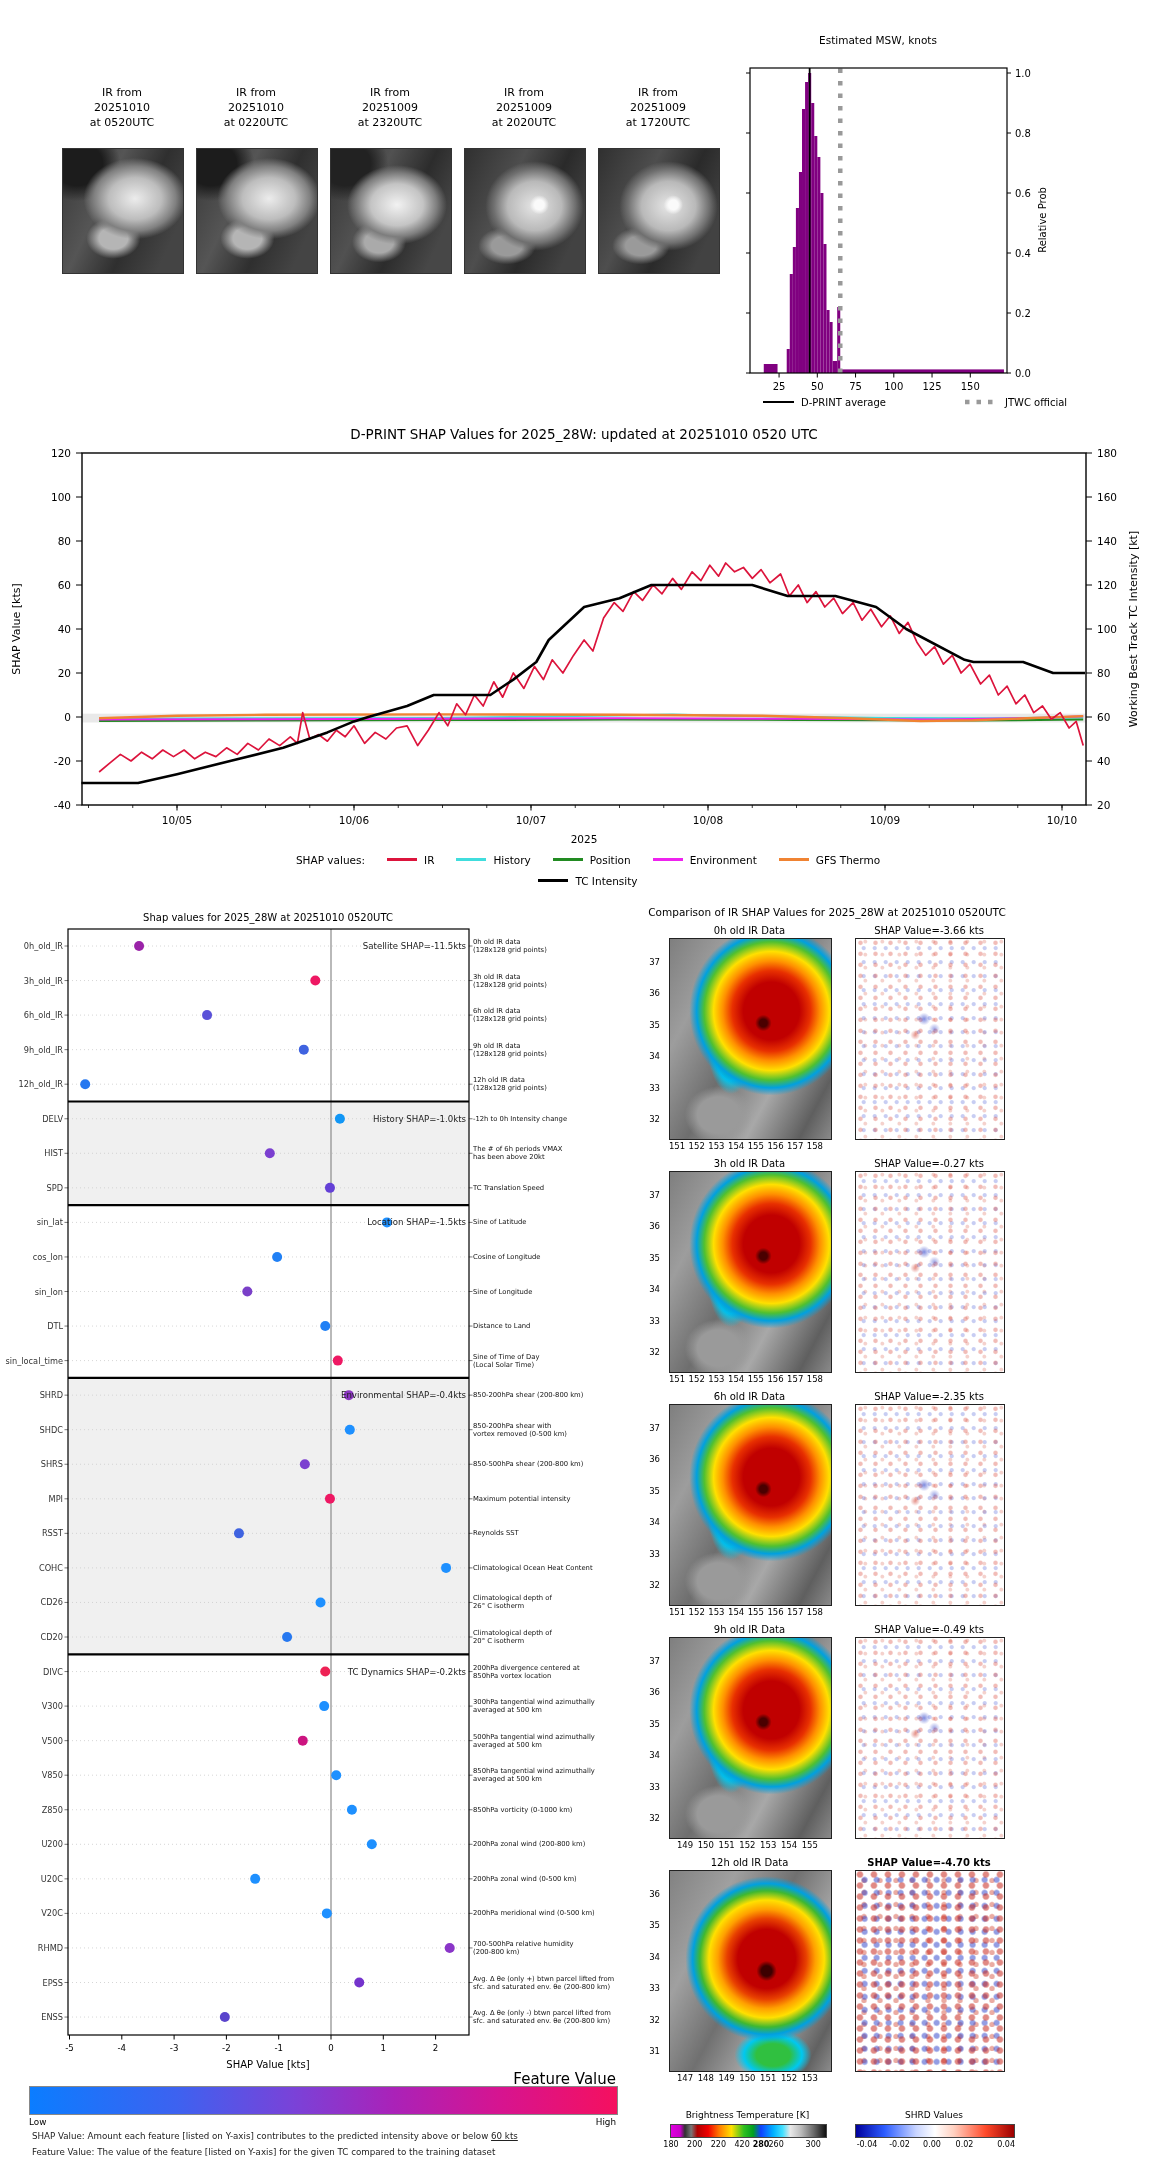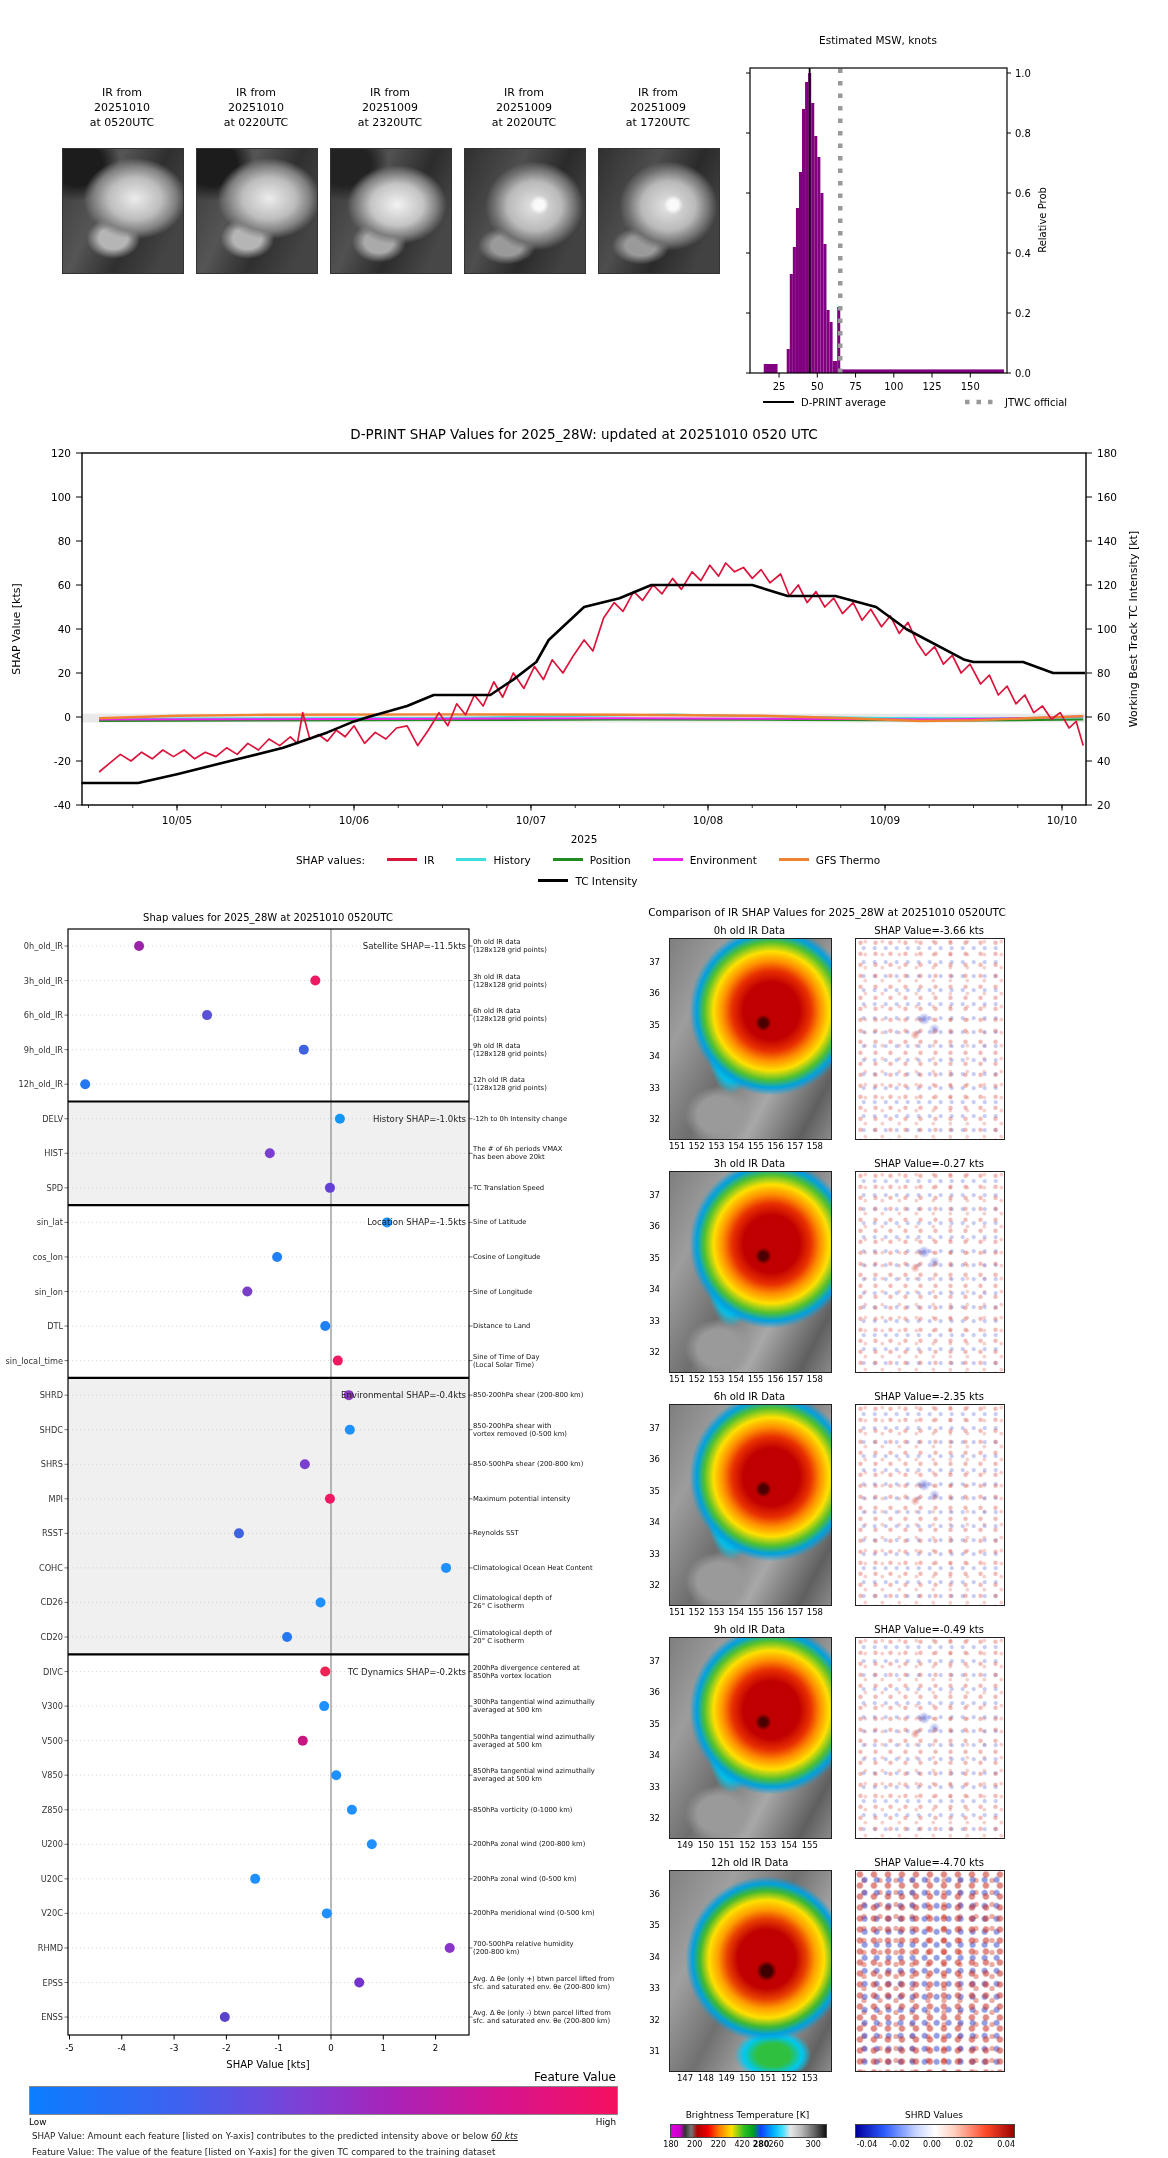--- a/index.html
+++ b/index.html
@@ -32,21 +32,21 @@
   #hist{left:690px;top:28px;}
   #ts{left:0;top:425px;}
   #ts-legend{position:absolute;left:4px;top:849px;width:1168px;font-size:10.5px;}
   .leg-row{display:flex;justify-content:center;align-items:center;gap:22px;height:21px;}
   .leg-item{display:flex;align-items:center;gap:7px;}
   .leg-swatch{width:30px;height:3px;}
   #dots{left:0;top:905px;}
   #dot-descs{position:absolute;left:473px;top:905px;width:150px;height:1175px;}
   .feat-desc{position:absolute;left:0;width:148px;height:34px;display:flex;align-items:center;
              font-size:6.8px;line-height:8px;color:#111;white-space:pre-line;}
-  #fv-label{position:absolute;left:440px;top:2070px;width:176px;text-align:right;font-size:12px;}
+  #fv-label{position:absolute;left:440px;top:2070px;width:176px;text-align:right;font-size:15px;}
   #fv-bar{position:absolute;left:29px;top:2086px;width:587px;height:27px;border:1px solid #888;
     background:linear-gradient(90deg,#0b7dff,#3d62f0 25%,#7a42d8 45%,#aa22b8 62%,#d61490 80%,#f5105f 100%);}
   #fv-low{position:absolute;left:29px;top:2117px;font-size:8.8px;}
   #fv-high{position:absolute;left:560px;top:2117px;width:56px;text-align:right;font-size:8.8px;}
   .footnote{position:absolute;left:32px;width:560px;font-size:8.7px;color:#222;}
   #comp-title{position:absolute;left:494px;top:906px;width:666px;text-align:center;font-size:10.5px;}
   .map-title{position:absolute;text-align:center;font-size:10px;}
   .ir-map{position:absolute;width:161px;height:200px;border:1px solid #222;
     background:
       radial-gradient(circle 11px at 58% 42%, #4a0000 0 35%, transparent 75%),
@@ -551,21 +551,21 @@
 (200-800 km)</div>
       <div class="feat-desc" style="top: 1060.5px;">Avg. Δ θe (only +) btwn parcel lifted from
 sfc. and saturated env. θe (200-800 km)</div>
       <div class="feat-desc" style="top: 1095.05px;">Avg. Δ θe (only -) btwn parcel lifted from
 sfc. and saturated env. θe (200-800 km)</div>
     </div>
   <div id="fv-label">Feature Value</div>
   <div id="fv-bar"></div>
   <div id="fv-low">Low</div>
   <div id="fv-high">High</div>
-  <div class="footnote" id="fn1" style="top:2131px">SHAP Value: Amount each feature [listed on Y-axis] contributes to the predicted intensity above or below <span style="text-decoration: underline; font-style: italic;">60 kts</span></div>
+  <div class="footnote" id="fn1" style="top:2131px">SHAP Value: Amount each feature [listed on Y-axis] contributes to the predicted intensity above or below <span style="text-decoration: underline;">60 kts</span></div>
   <div class="footnote" id="fn2" style="top:2147px">Feature Value: The value of the feature [listed on Y-axis] for the given TC compared to the training dataset</div>
   <div id="comp-title">Comparison of IR SHAP Values for 2025_28W at 20251010 0520UTC</div>
   <div id="comp-rows">
       <div class="comp-row">
         <div class="map-title" style="position: absolute; left: 629px; top: 925px; width: 241px;">0h old IR Data</div>
         <div class="map-title" style="position: absolute; left: 810px; top: 925px; width: 238px;">SHAP Value=-3.66 kts</div>
         <div class="ir-map" style="left: 669px; top: 938px;"></div>
         <div class="shap-map" style="left: 855px; top: 938px;"></div>
         <div class="lat-lab" style="left: 634px; top: 956.5px;">37</div>
         <div class="lat-lab" style="left: 634px; top: 988px;">36</div>
@@ -636,21 +636,21 @@
         <div class="lon-lab" style="left: 673px; top: 1840px;">149</div>
         <div class="lon-lab" style="left: 693.8px; top: 1840px;">150</div>
         <div class="lon-lab" style="left: 714.6px; top: 1840px;">151</div>
         <div class="lon-lab" style="left: 735.4px; top: 1840px;">152</div>
         <div class="lon-lab" style="left: 756.2px; top: 1840px;">153</div>
         <div class="lon-lab" style="left: 777px; top: 1840px;">154</div>
         <div class="lon-lab" style="left: 797.8px; top: 1840px;">155</div>
       </div>
       <div class="comp-row comp-row4">
         <div class="map-title" style="position: absolute; left: 629px; top: 1857px; width: 241px;">12h old IR Data</div>
-        <div class="map-title" style="position: absolute; left: 810px; top: 1857px; width: 238px;">SHAP Value=-4.70 kts</div>
+        <div class="map-title" style="position: absolute; left: 810px; top: 1857px; width: 238px; font-weight: bold;">SHAP Value=-4.70 kts</div>
         <div class="ir-map" style="left: 669px; top: 1870px;"></div>
         <div class="shap-map" style="left: 855px; top: 1870px;"></div>
         <div class="lat-lab" style="left: 634px; top: 1888.5px;">36</div>
         <div class="lat-lab" style="left: 634px; top: 1920px;">35</div>
         <div class="lat-lab" style="left: 634px; top: 1951.5px;">34</div>
         <div class="lat-lab" style="left: 634px; top: 1983px;">33</div>
         <div class="lat-lab" style="left: 634px; top: 2014.5px;">32</div>
         <div class="lat-lab" style="left: 634px; top: 2046px;">31</div>
         <div class="lon-lab" style="left: 673px; top: 2073px;">147</div>
         <div class="lon-lab" style="left: 693.8px; top: 2073px;">148</div>

